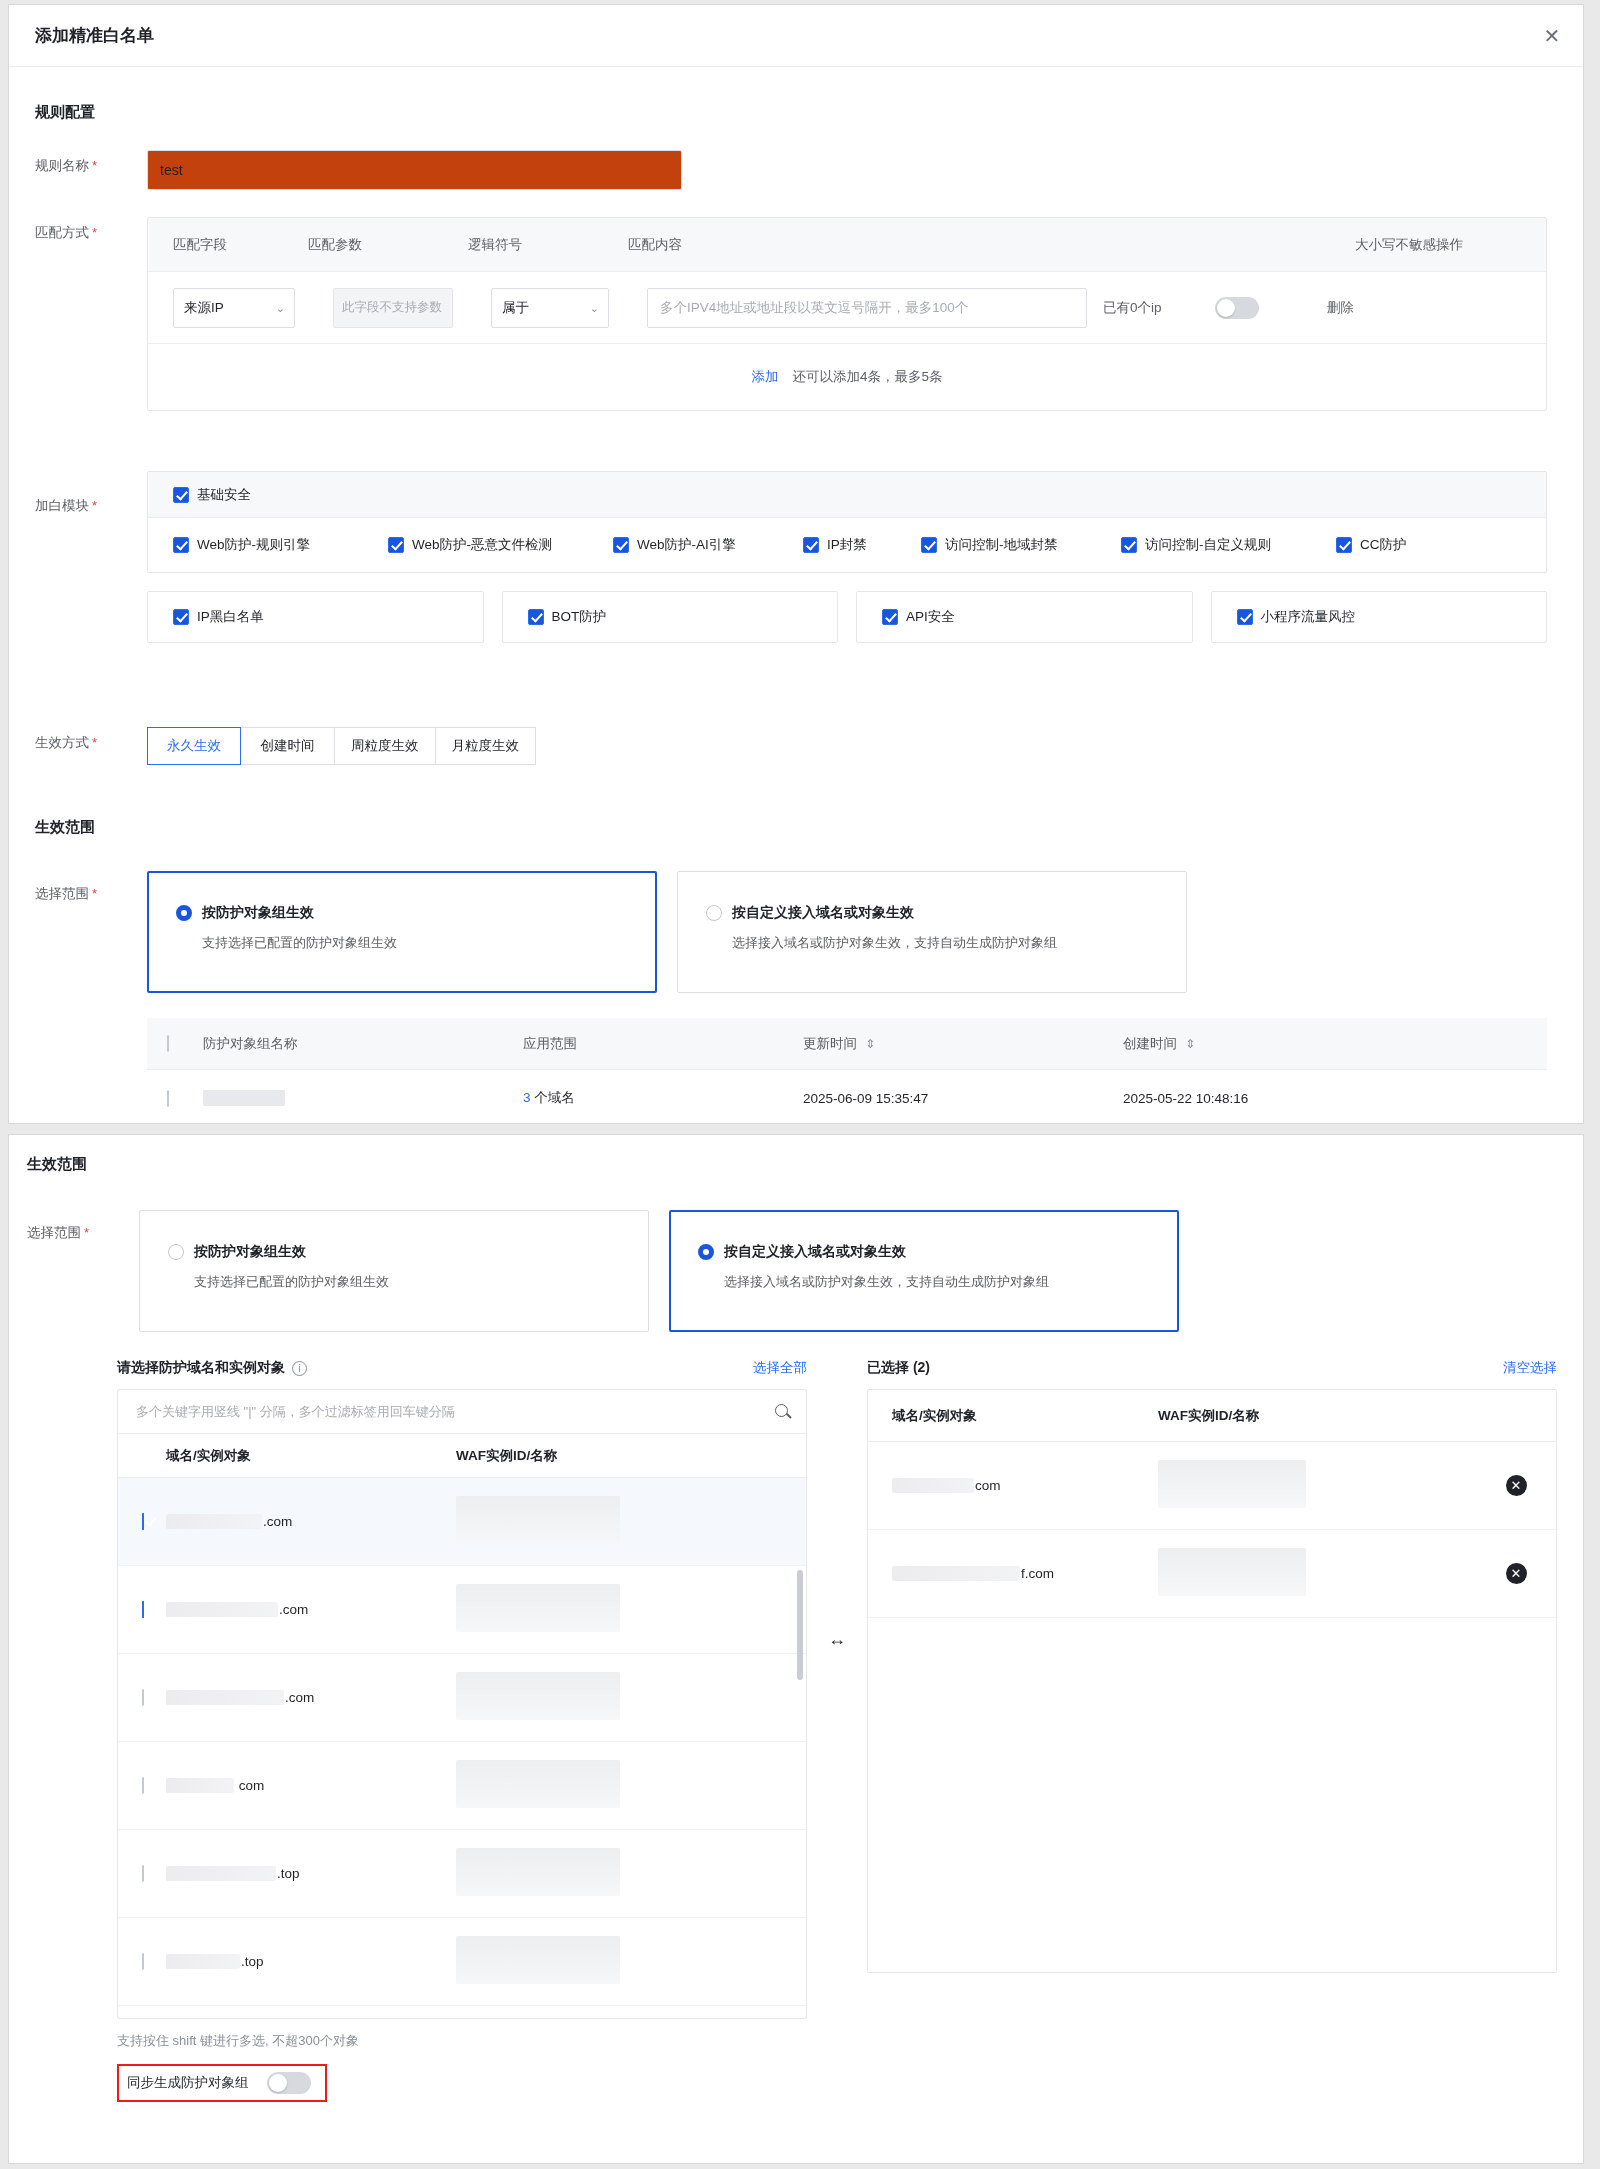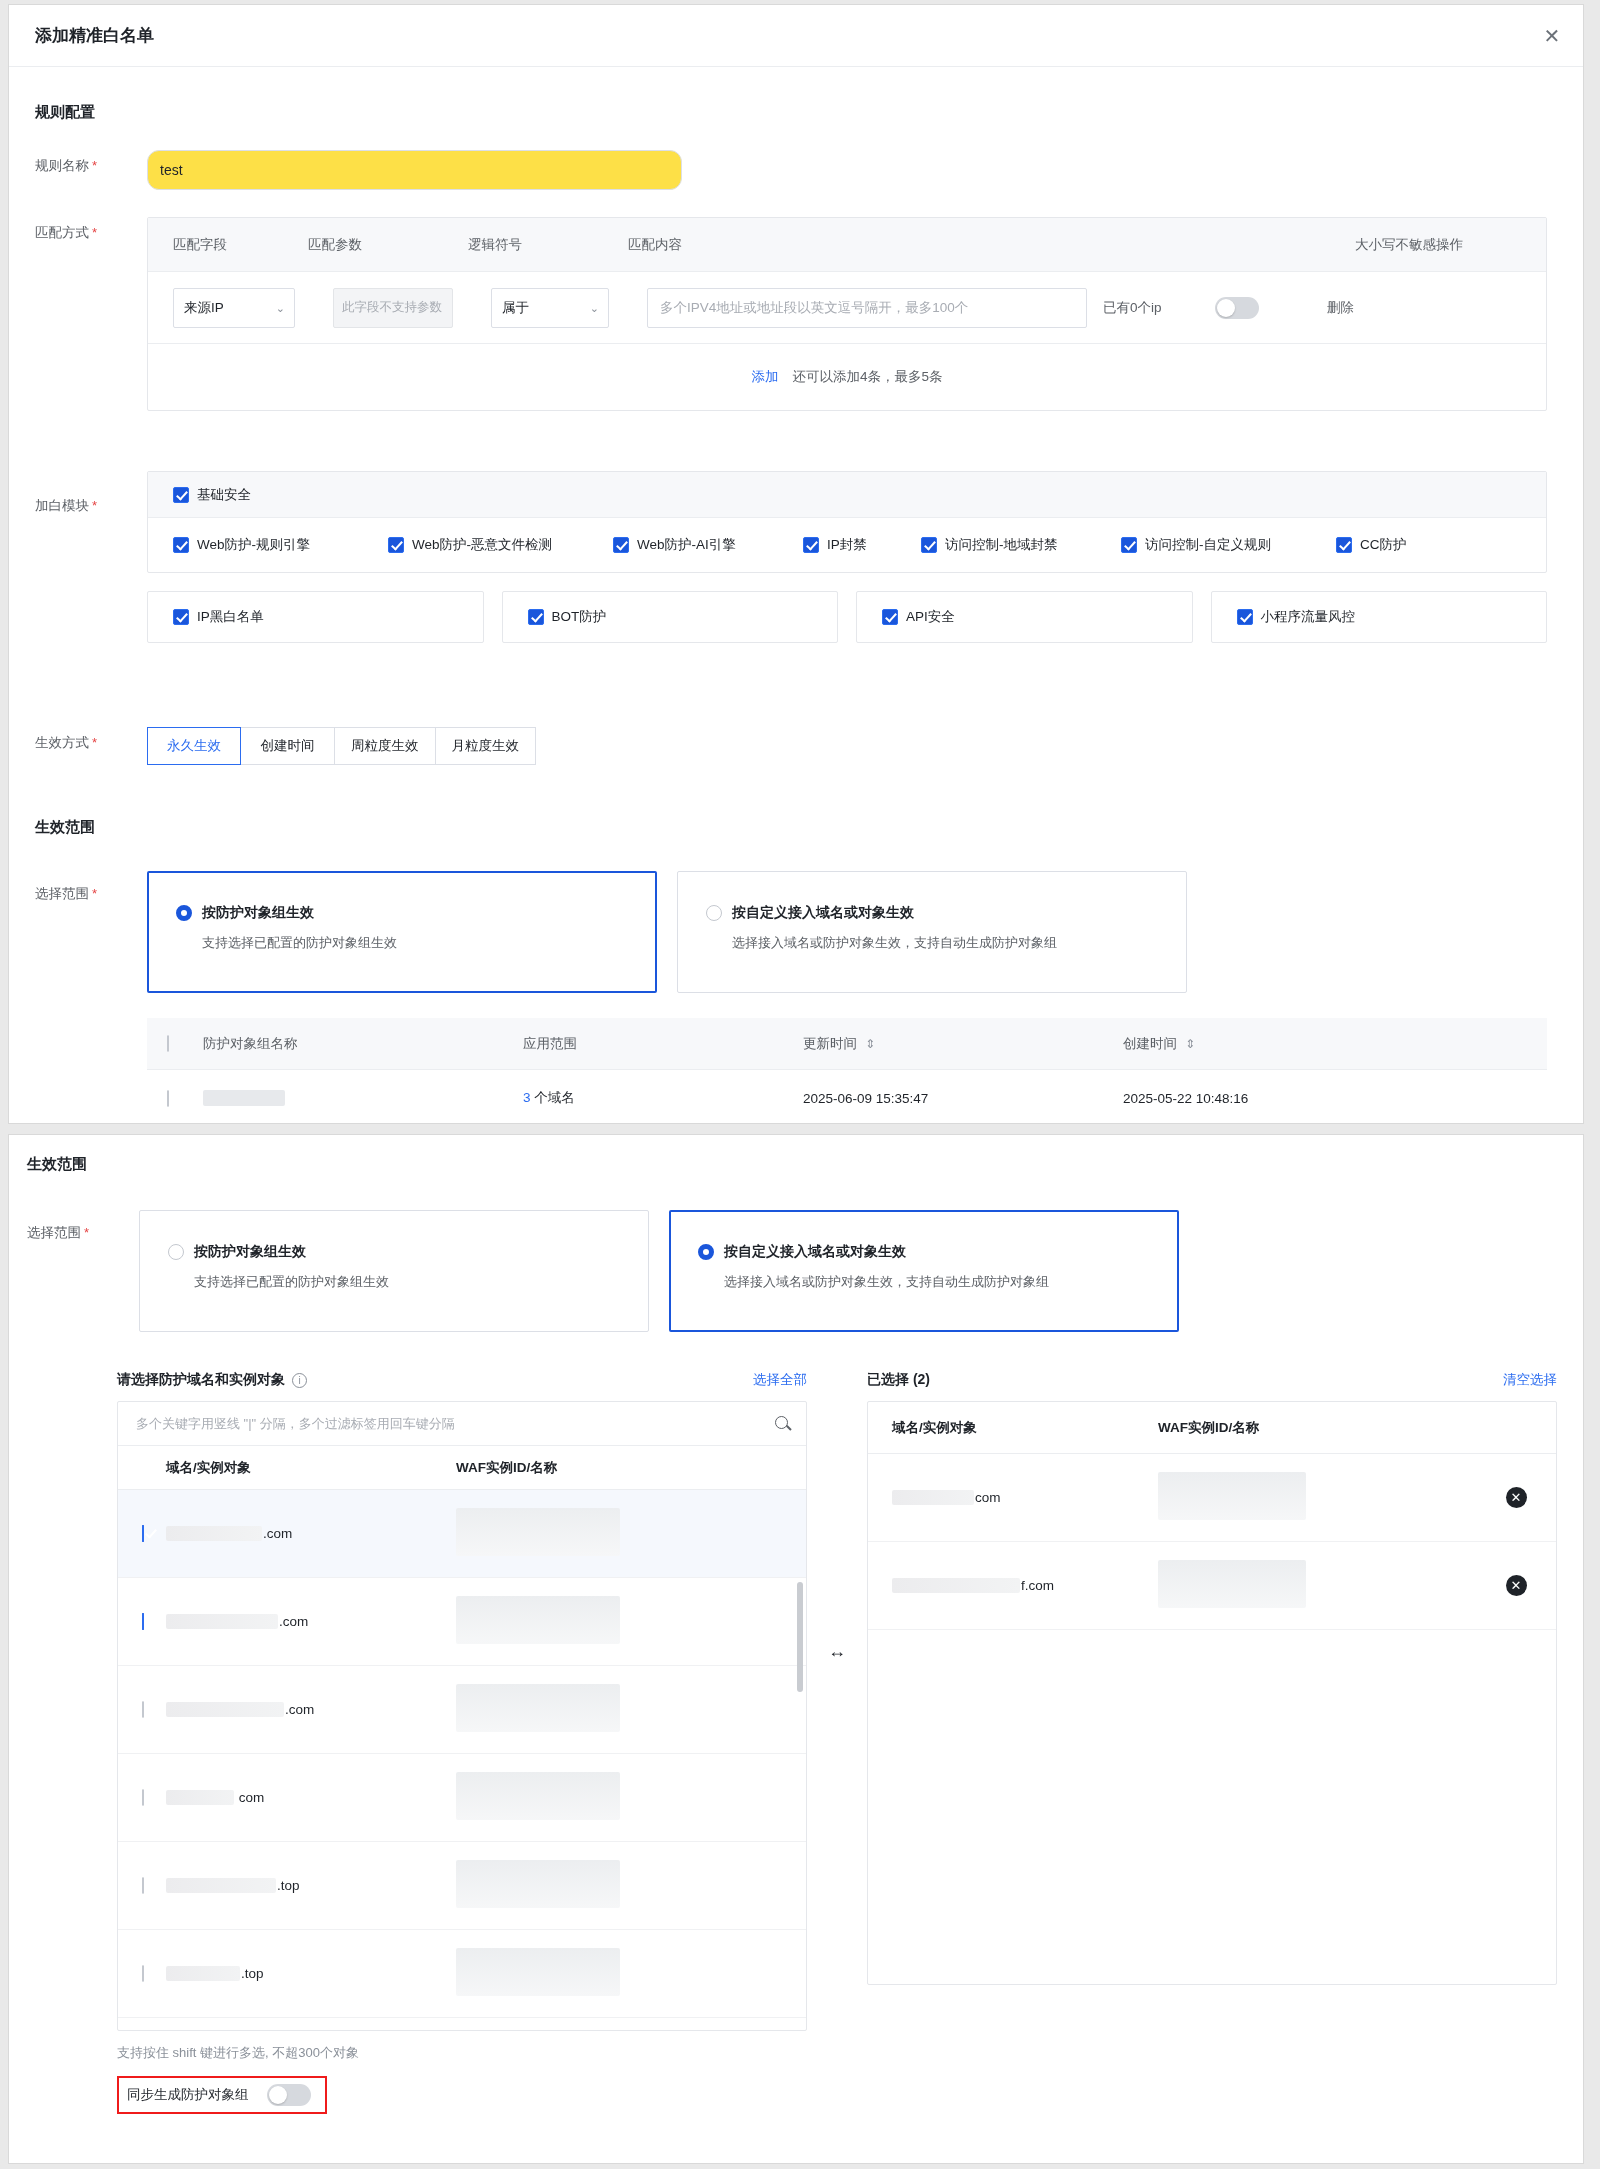--- a/index.html
+++ b/index.html
@@ -75,25 +75,25 @@
     padding-top: 7px;
     flex: 0 0 112px;
     white-space: nowrap;
   }
   .req { color: #e54545; margin-left: 3px; font-size: 13px; }
 
   .text-input {
     width: 535px;
     height: 40px;
     border: 1px solid #dcdfe6;
-    background: #fde047;
+    background: #c2410c;
     font-size: 14px;
     color: #1f2329;
     padding: 0 12px;
-    border-radius: 12px;
+    border-radius: 2px;
     outline: none;
     font-family: inherit;
   }
 
   
   .match-box {
     width: 1400px;
     border: 1px solid #e5e7eb;
     border-radius: 2px;
     background: #fff;
@@ -755,21 +755,21 @@
         <div class="rcard sel-active">
           <div class="rc-top">
             <span class="rdo on"></span>
             <span class="rc-title">按自定义接入域名或对象生效</span>
           </div>
           <div class="rc-desc">选择接入域名或防护对象生效，支持自动生成防护对象组</div>
         </div>
       </div>
     </div>
 
-    <div class="transfer" style="position:absolute; left:108px; top:236px;">
+    <div class="transfer" style="position:absolute; left:108px; top:224px;">
 
       <div class="tf-left">
         <div class="tf-bar">
           <div class="tf-bar-title">
             <span>请选择防护域名和实例对象</span>
             <span class="info-icon">i</span>
           </div>
           <div class="tf-link">选择全部</div>
         </div>
         <div class="tf-panel">

